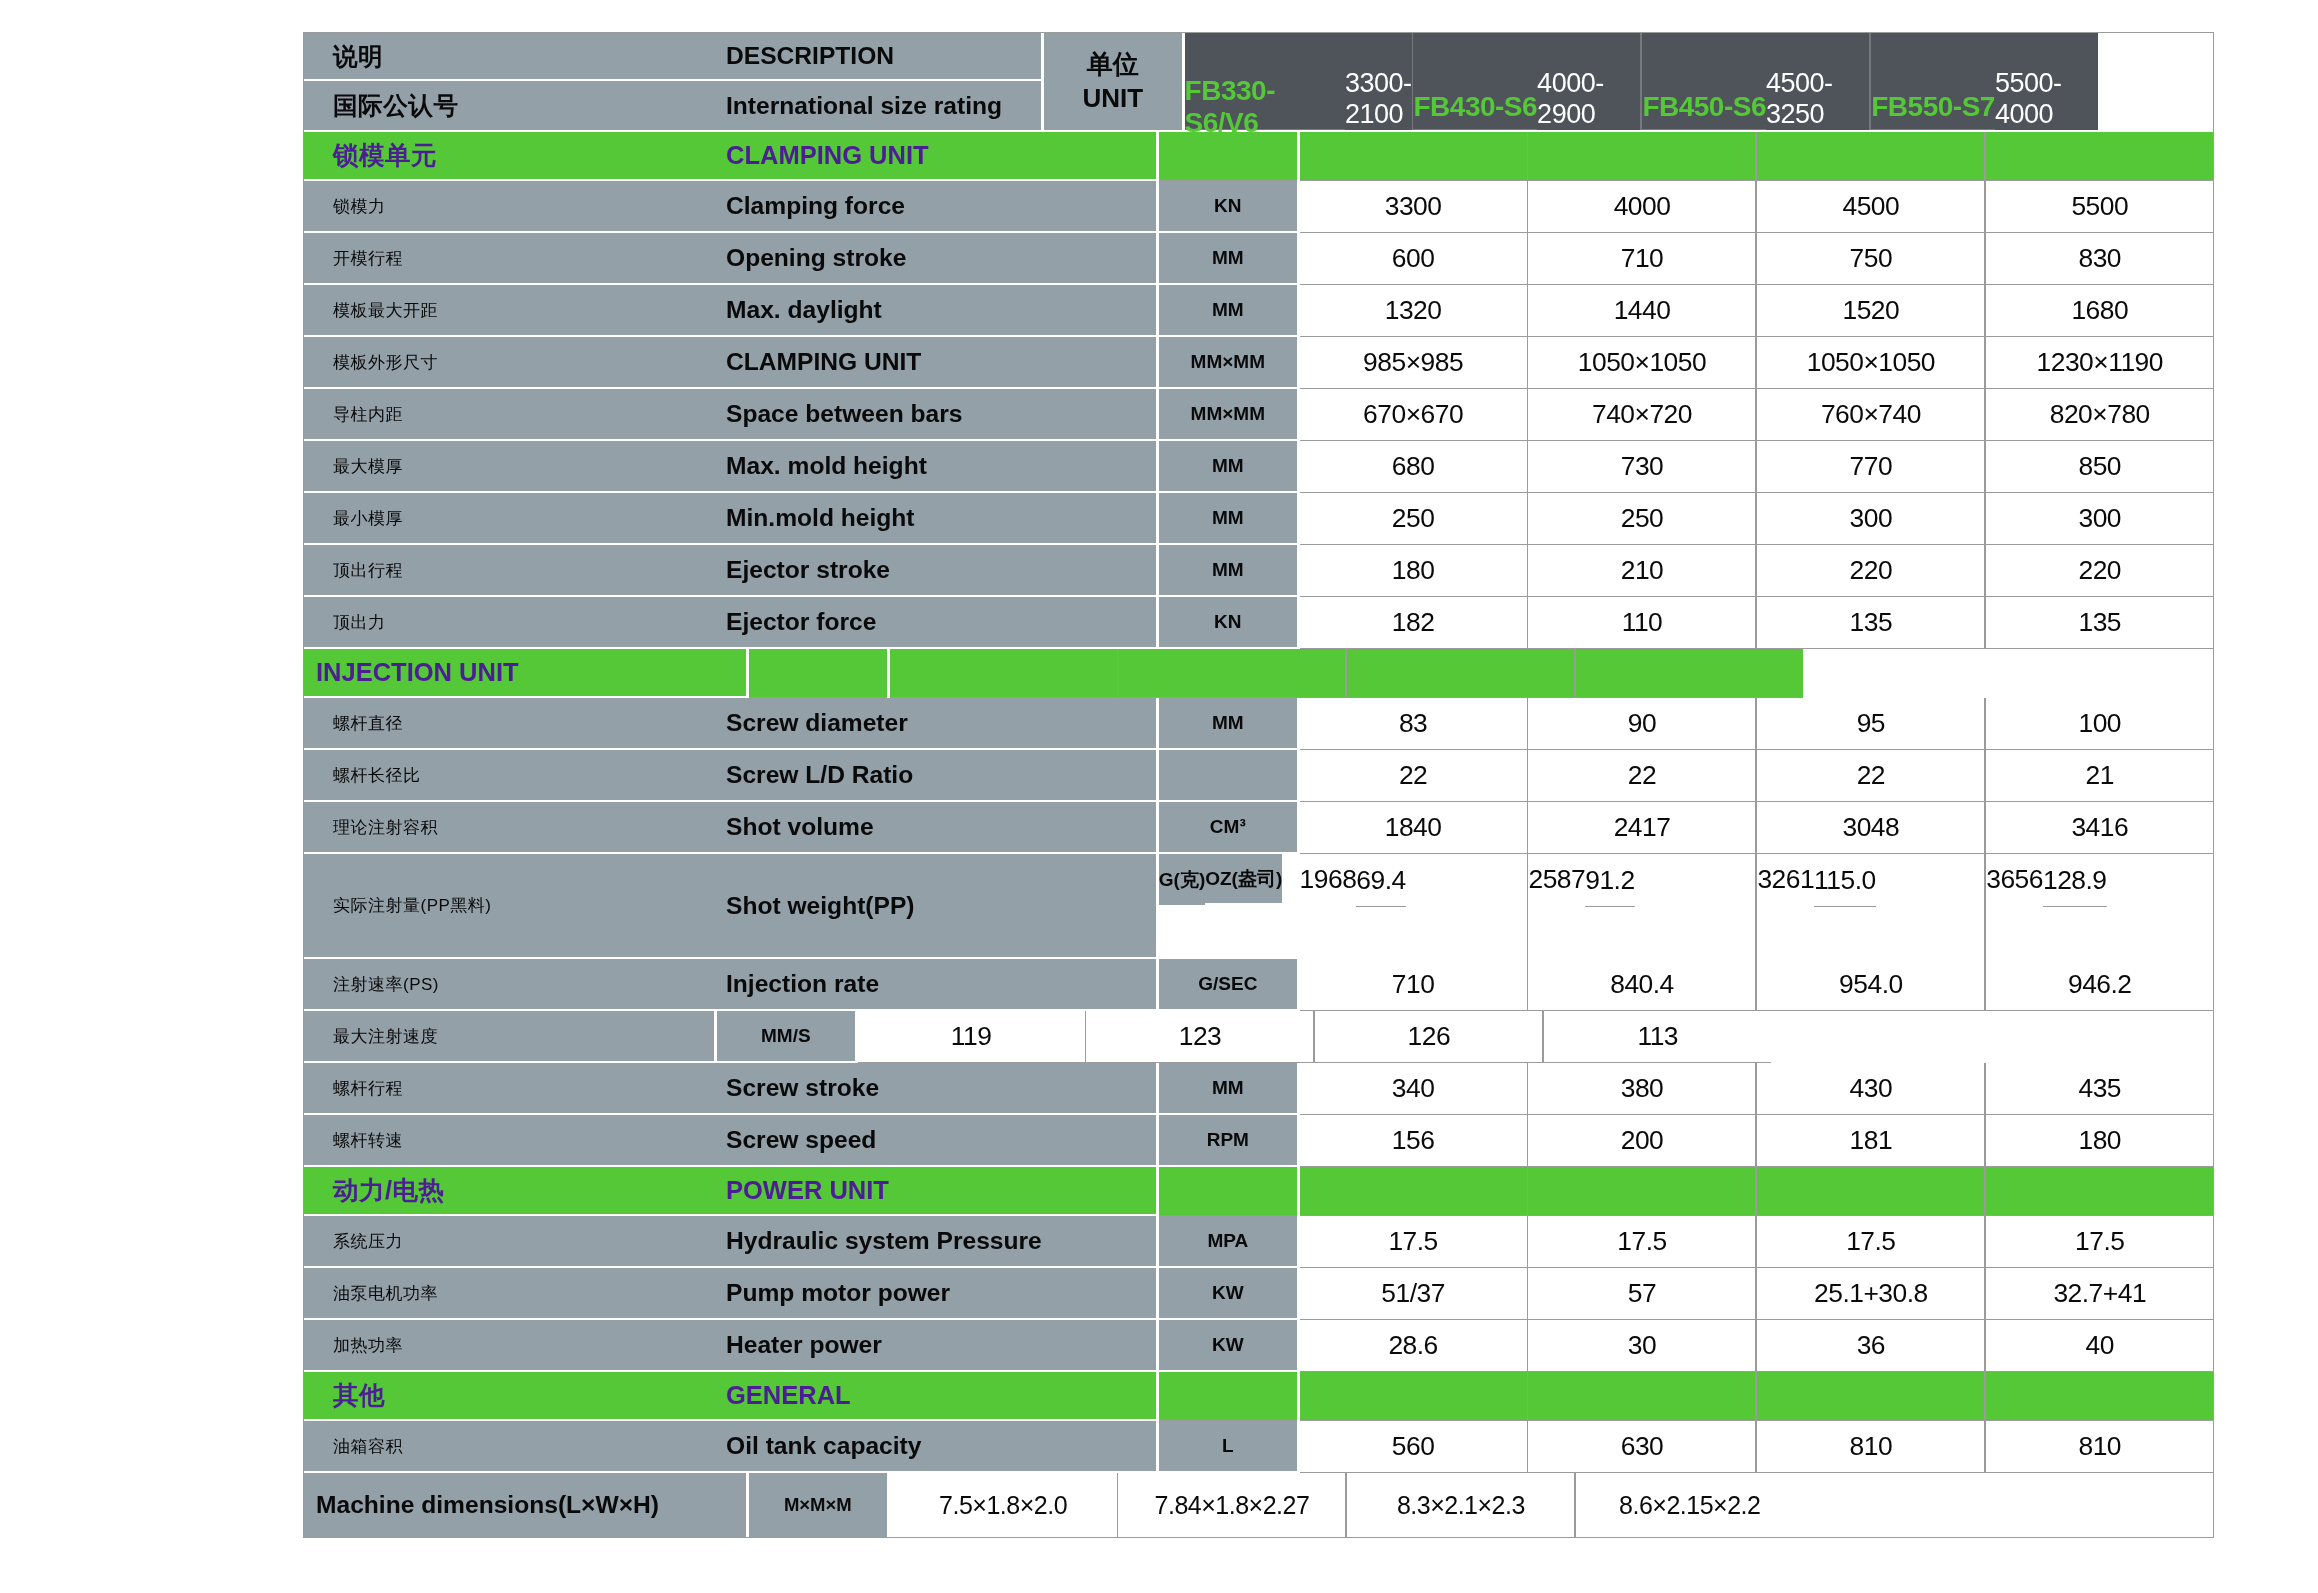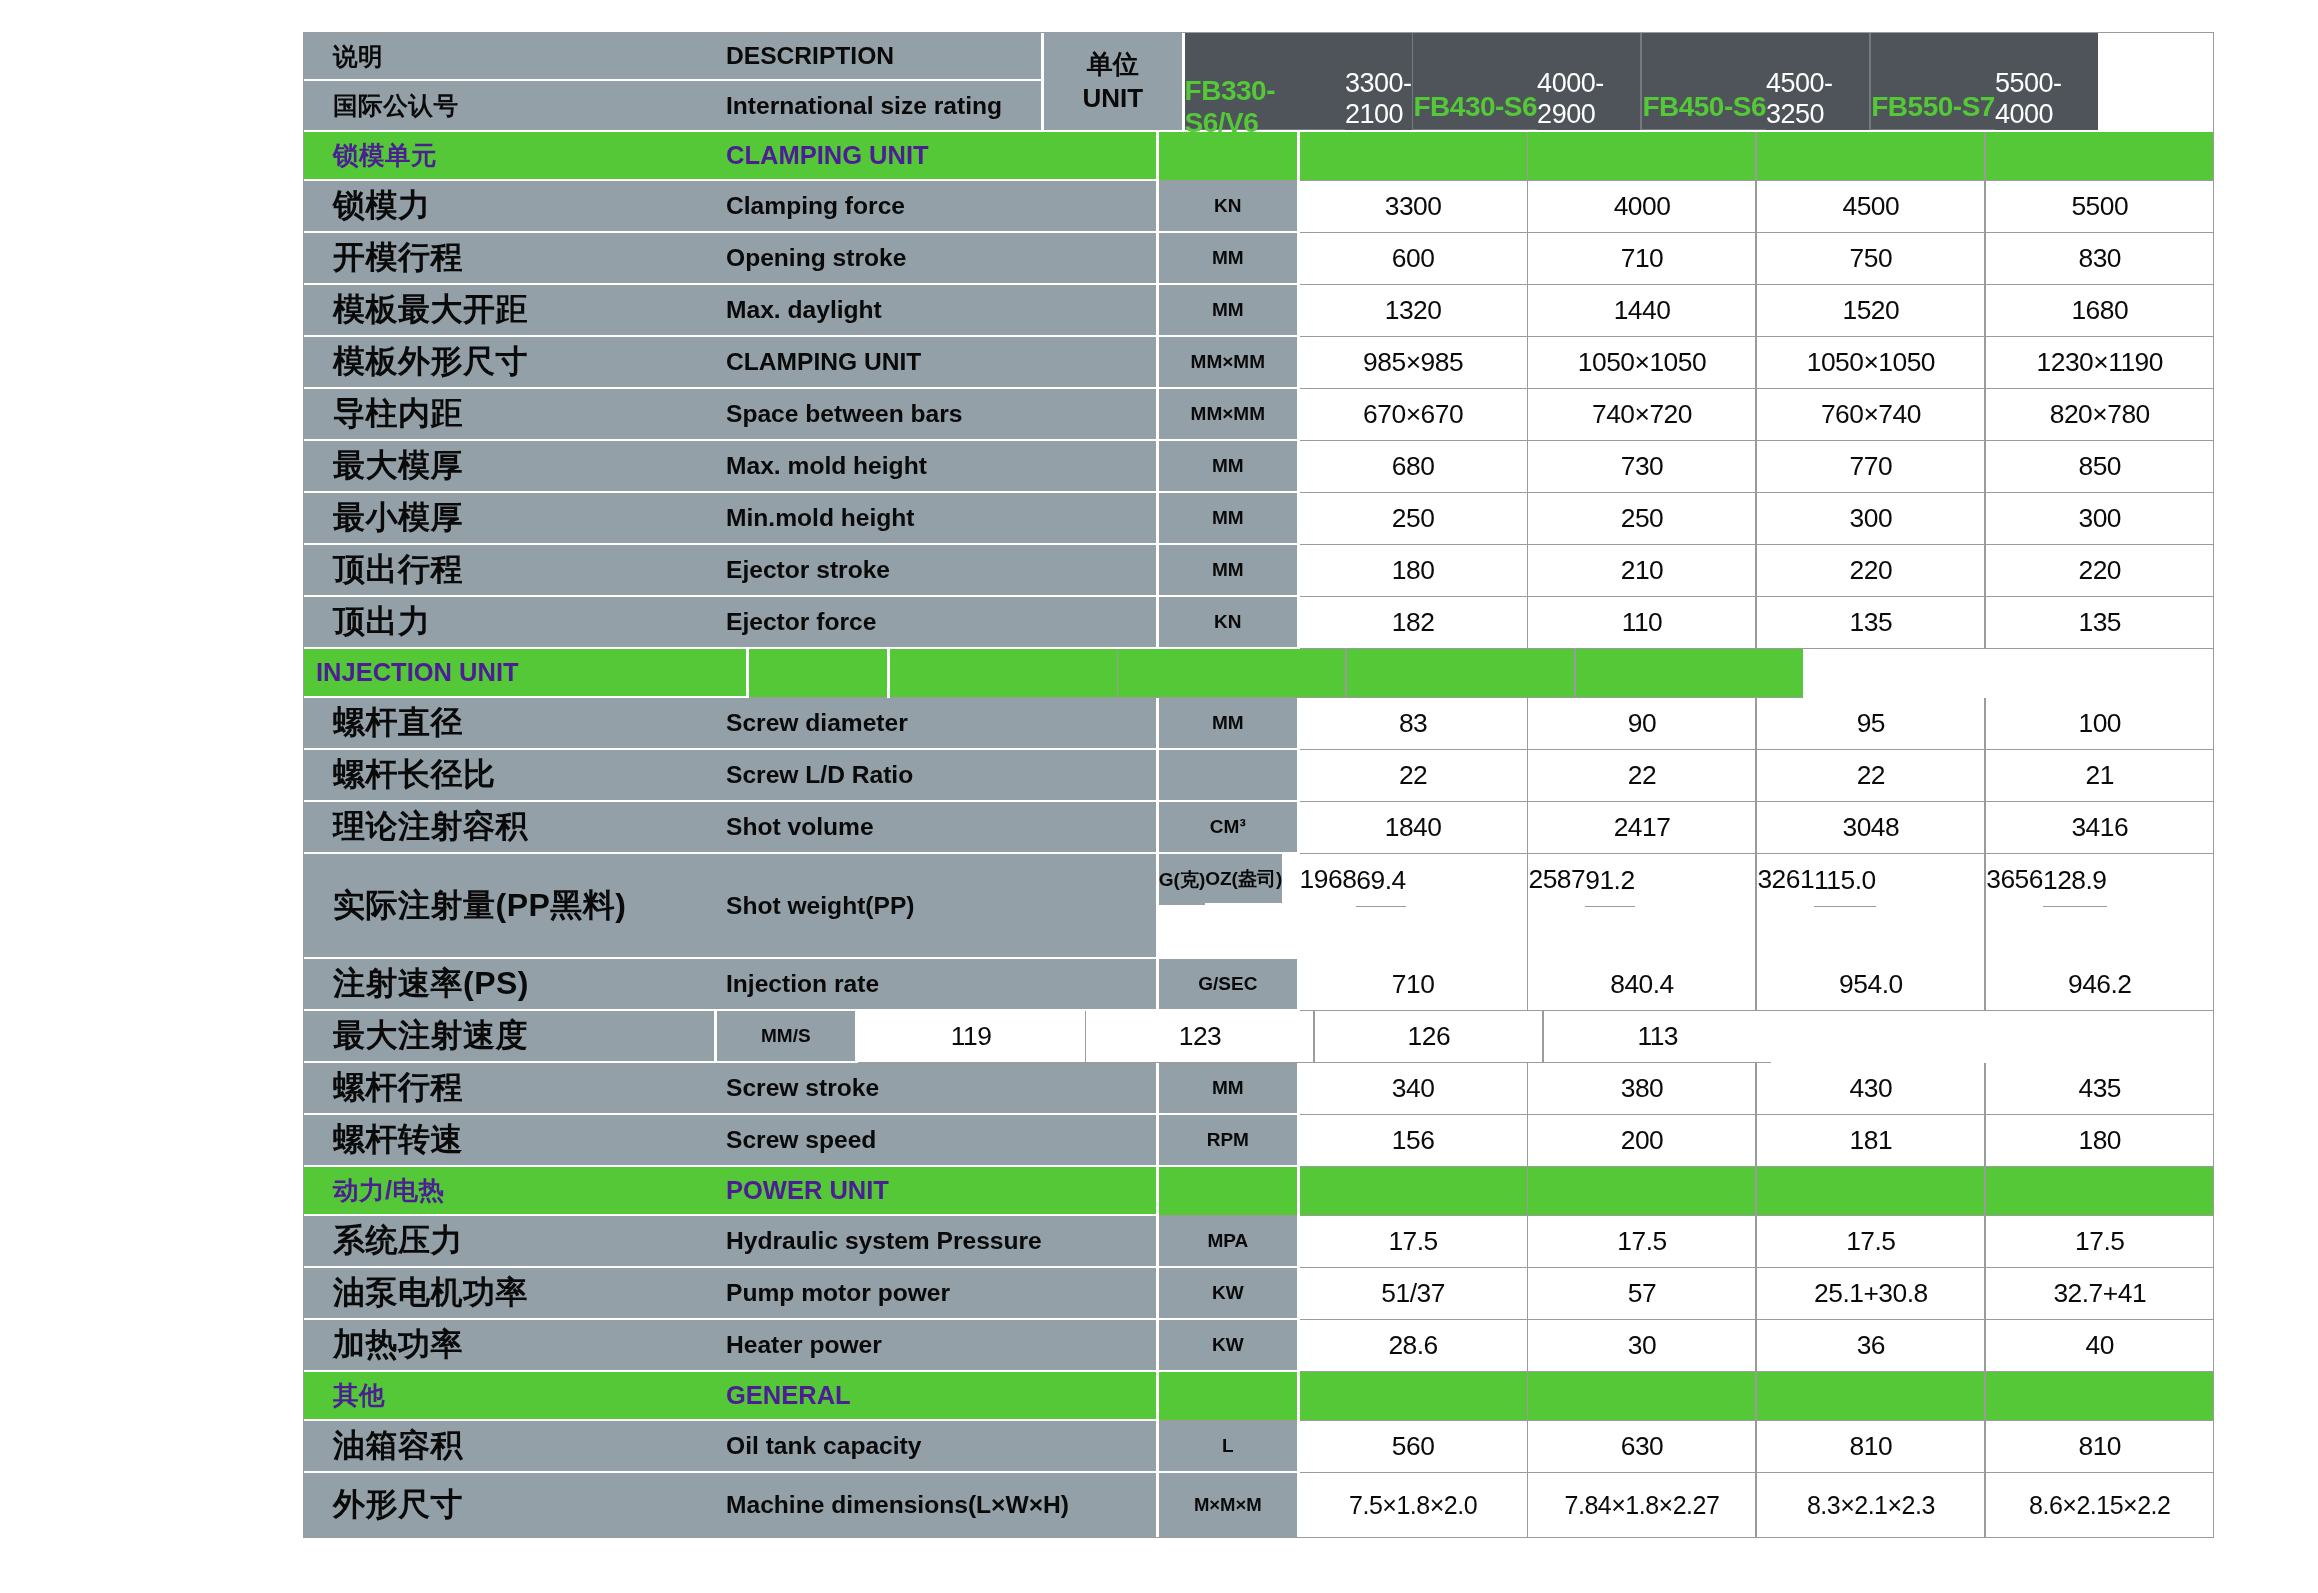--- a/index.html
+++ b/index.html
@@ -16,21 +16,21 @@
     position: absolute;
     left: 303px;
     top: 32px;
     border: 1.9px solid var(--grid-gray, #9b9b9b);
     background: #ffffff;
   }
   .row { display: flex; height: 52px; }
   .cell { display: flex; align-items: center; overflow: hidden; }
 
   
-  .c-cn   { width: 410px; padding-left: 29px; background: var(--label-gray, #93a0a8); font-size: 32px; font-weight: 700; letter-spacing: 0.5px; }
+  .c-cn   { width: 410px; padding-left: 29px; background: var(--label-gray, #93a0a8); font-size: 17px; font-weight: 400; letter-spacing: 0.5px; }
   .c-en   { width: 442px; padding-left: 12px; background: var(--label-gray, #93a0a8); font-size: 24.6px; font-weight: 600; }
   .c-unit { width: 138px; justify-content: center; text-align: center; background: var(--label-gray, #93a0a8); font-size: 19px; font-weight: 600; }
   .c-val  { width: 227px; justify-content: center; background: #ffffff; font-size: 26.4px; font-weight: 500; letter-spacing: -0.5px; }
 
   
   .sp-w { width: 2.8px; background: #ffffff; }
   .sp-g { width: 1.9px; background: var(--grid-gray, #9b9b9b); }
 
   
   .row .c-cn, .row .c-en, .row .c-unit { border-bottom: 2.8px solid #ffffff; }
@@ -496,21 +496,20 @@
     <div class="sp-w"></div>
     <div class="cell c-val">560</div>
     <div class="sp-g"></div>
     <div class="cell c-val">630</div>
     <div class="sp-g"></div>
     <div class="cell c-val">810</div>
     <div class="sp-g"></div>
     <div class="cell c-val">810</div>
   </div>
   <div class="row last">
-    <div class="cell c-cn">外形尺寸</div>
     <div class="cell c-en">Machine dimensions(L×W×H)</div>
     <div class="sp-w"></div>
     <div class="cell c-unit">M×M×M</div>
     <div class="sp-w"></div>
     <div class="cell c-val">7.5×1.8×2.0</div>
     <div class="sp-g"></div>
     <div class="cell c-val">7.84×1.8×2.27</div>
     <div class="sp-g"></div>
     <div class="cell c-val">8.3×2.1×2.3</div>
     <div class="sp-g"></div>

